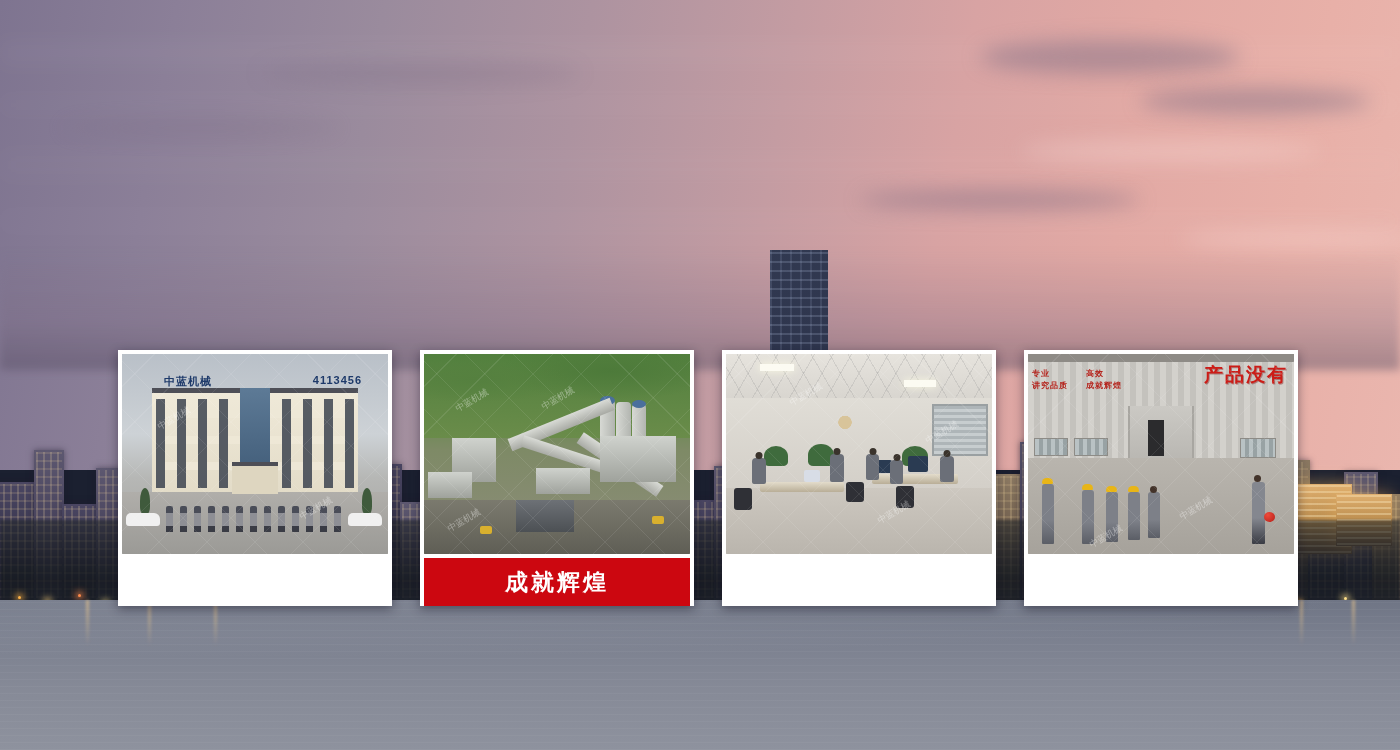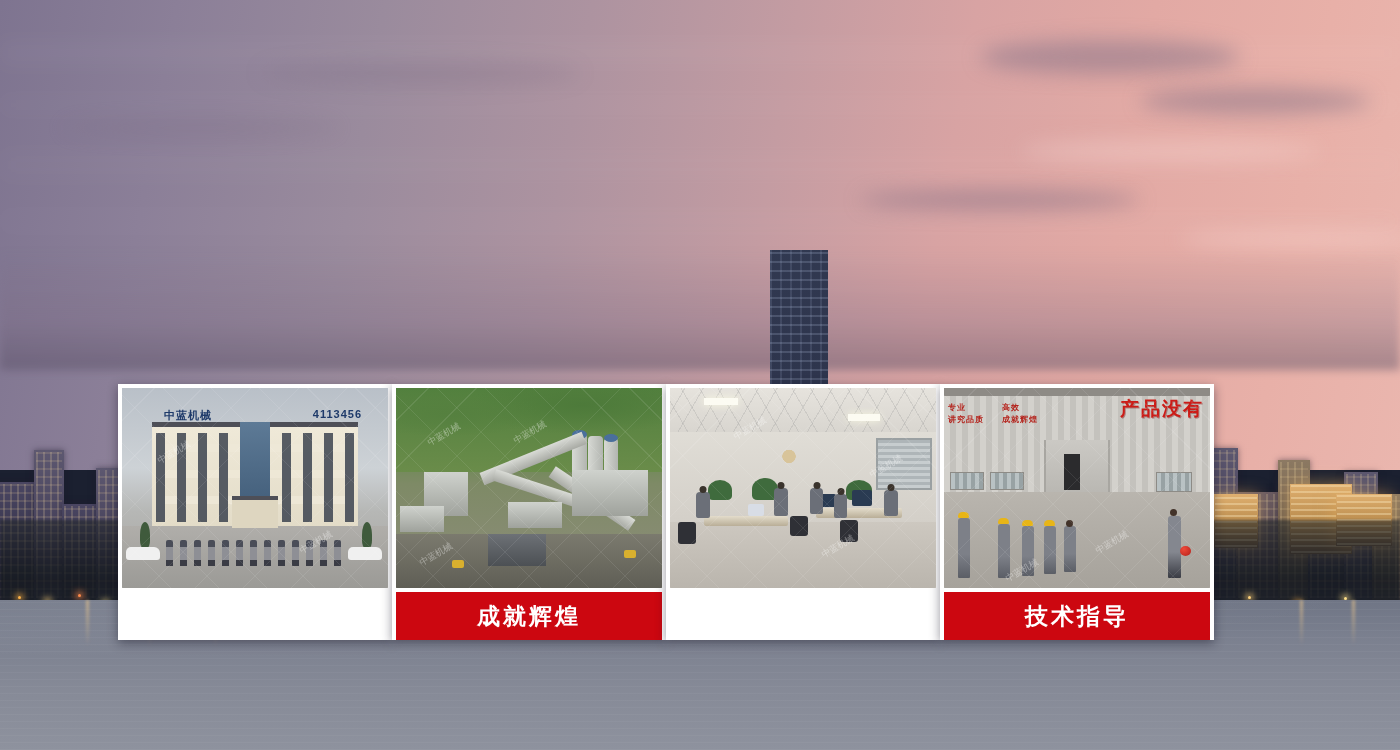--- a/index.html
+++ b/index.html
@@ -138,21 +138,21 @@
     display:flex; align-items:center; justify-content:center;
     color:#ffffff; font-size:25px; font-weight:bold; letter-spacing:1px;
     box-shadow:0 2px 6px rgba(60,0,0,.35);
     white-space:nowrap;
   }
 
   
   .cards{
     position:absolute; left:118px; top:350px;
     width:1166px; height:290px;
-    display:flex; align-items:flex-end;
+    display:flex; gap:28px;
   }
   .card{
     width:274px; height:256px;
     background:#ffffff;
     padding:4px 4px 0 4px;
     box-shadow:0 3px 10px rgba(20,18,35,.45);
     display:flex; flex-direction:column;
   }
   .photo{
     position:relative;
@@ -568,17 +568,16 @@
         <div class="hat" style="left:100px;top:132px;"></div>
         <div class="worker" style="left:120px;top:138px;height:46px;"></div>
         <div class="head" style="left:122px;top:132px;"></div>
         <div class="worker" style="left:224px;top:128px;height:62px;width:13px;background:linear-gradient(180deg,#84878f 0 58%,#3a3c44 100%);"></div>
         <div class="head" style="left:226px;top:121px;"></div>
         <div class="helmetred" style="left:236px;top:158px;"></div>
         <div class="mesh"></div>
         <div class="wm" style="left:150px;top:148px;">中蓝机械</div>
         <div class="wm" style="left:60px;top:176px;">中蓝机械</div>
       </div>
-      <div class="caption">技术指导</div>
     </div>
 
   </div>
 </div>
 
 </body></html>

